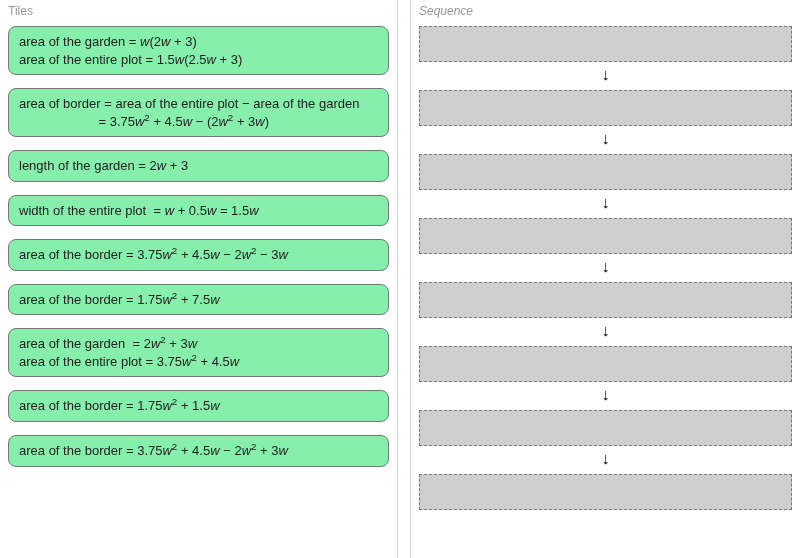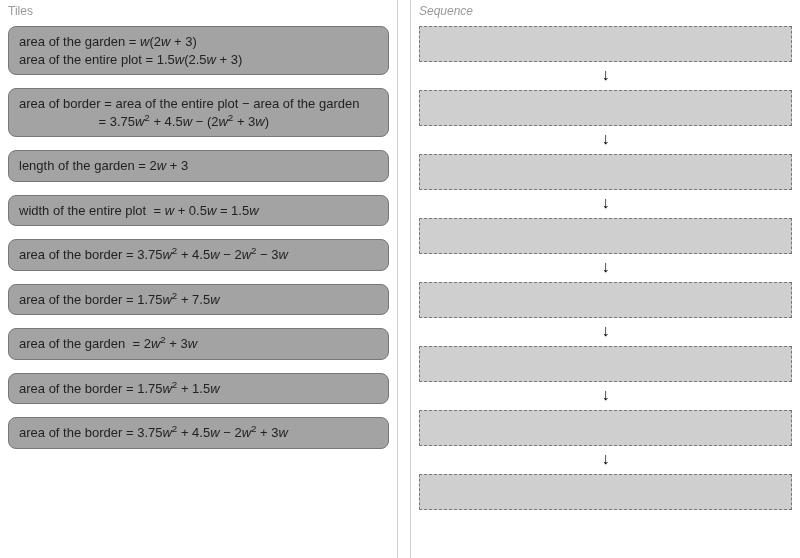--- a/index.html
+++ b/index.html
@@ -32,21 +32,21 @@
     color: #999;
     font-size: 12px;
     padding: 4px 0 8px 0;
     font-weight: normal;
   }
   .tile {
     border: 1px solid #777;
     border-radius: 8px;
     padding: 6px 10px;
     margin-bottom: 13px;
-    background: #a3a3a3;
+    background: #86efac;
     cursor: grab;
     line-height: 1.35;
     color: #222;
   }
   .tile .line { white-space: nowrap; }
   .slot {
     height: 36px;
     background: #cfcfcf;
     border: 1px dashed #777;
     margin-bottom: 0;
@@ -86,20 +86,21 @@
         <div class="line">width of the entire plot&nbsp;&nbsp;= <span class="it">w</span> + 0.5<span class="it">w</span> = 1.5<span class="it">w</span></div>
       </div>
       <div class="tile">
         <div class="line">area of the border = 3.75<span class="it">w</span><span class="sup">2</span> + 4.5<span class="it">w</span> − 2<span class="it">w</span><span class="sup">2</span> − 3<span class="it">w</span></div>
       </div>
       <div class="tile">
         <div class="line">area of the border = 1.75<span class="it">w</span><span class="sup">2</span> + 7.5<span class="it">w</span></div>
       </div>
       <div class="tile">
         <div class="line">area of the garden&nbsp;&nbsp;= 2<span class="it">w</span><span class="sup">2</span> + 3<span class="it">w</span></div>
+        <div class="line">area of the entire plot = 3.75<span class="it">w</span><span class="sup">2</span> + 4.5<span class="it">w</span></div>
       </div>
       <div class="tile">
         <div class="line">area of the border = 1.75<span class="it">w</span><span class="sup">2</span> + 1.5<span class="it">w</span></div>
       </div>
       <div class="tile">
         <div class="line">area of the border = 3.75<span class="it">w</span><span class="sup">2</span> + 4.5<span class="it">w</span> − 2<span class="it">w</span><span class="sup">2</span> + 3<span class="it">w</span></div>
       </div>
     </div>
 </div>
 

